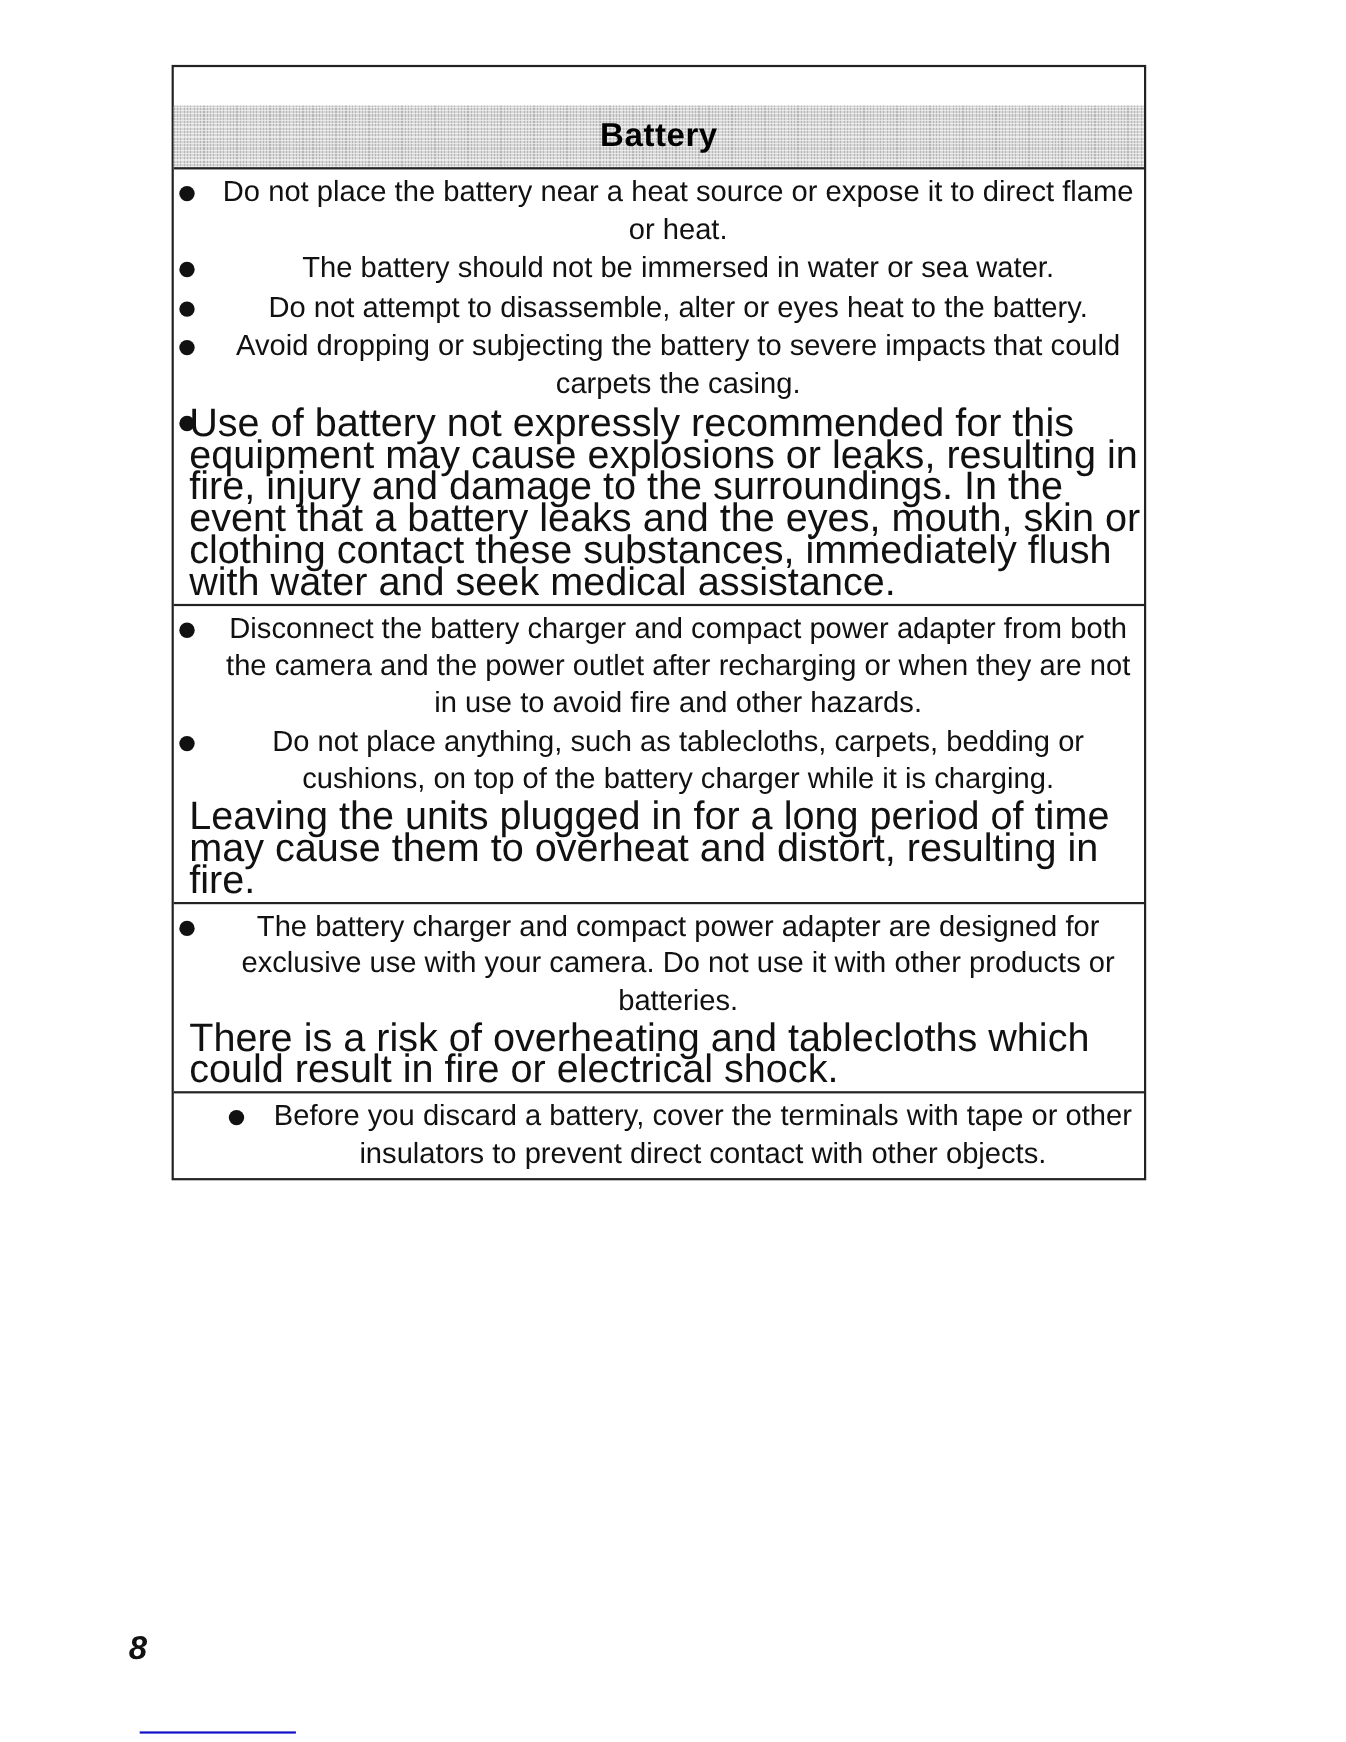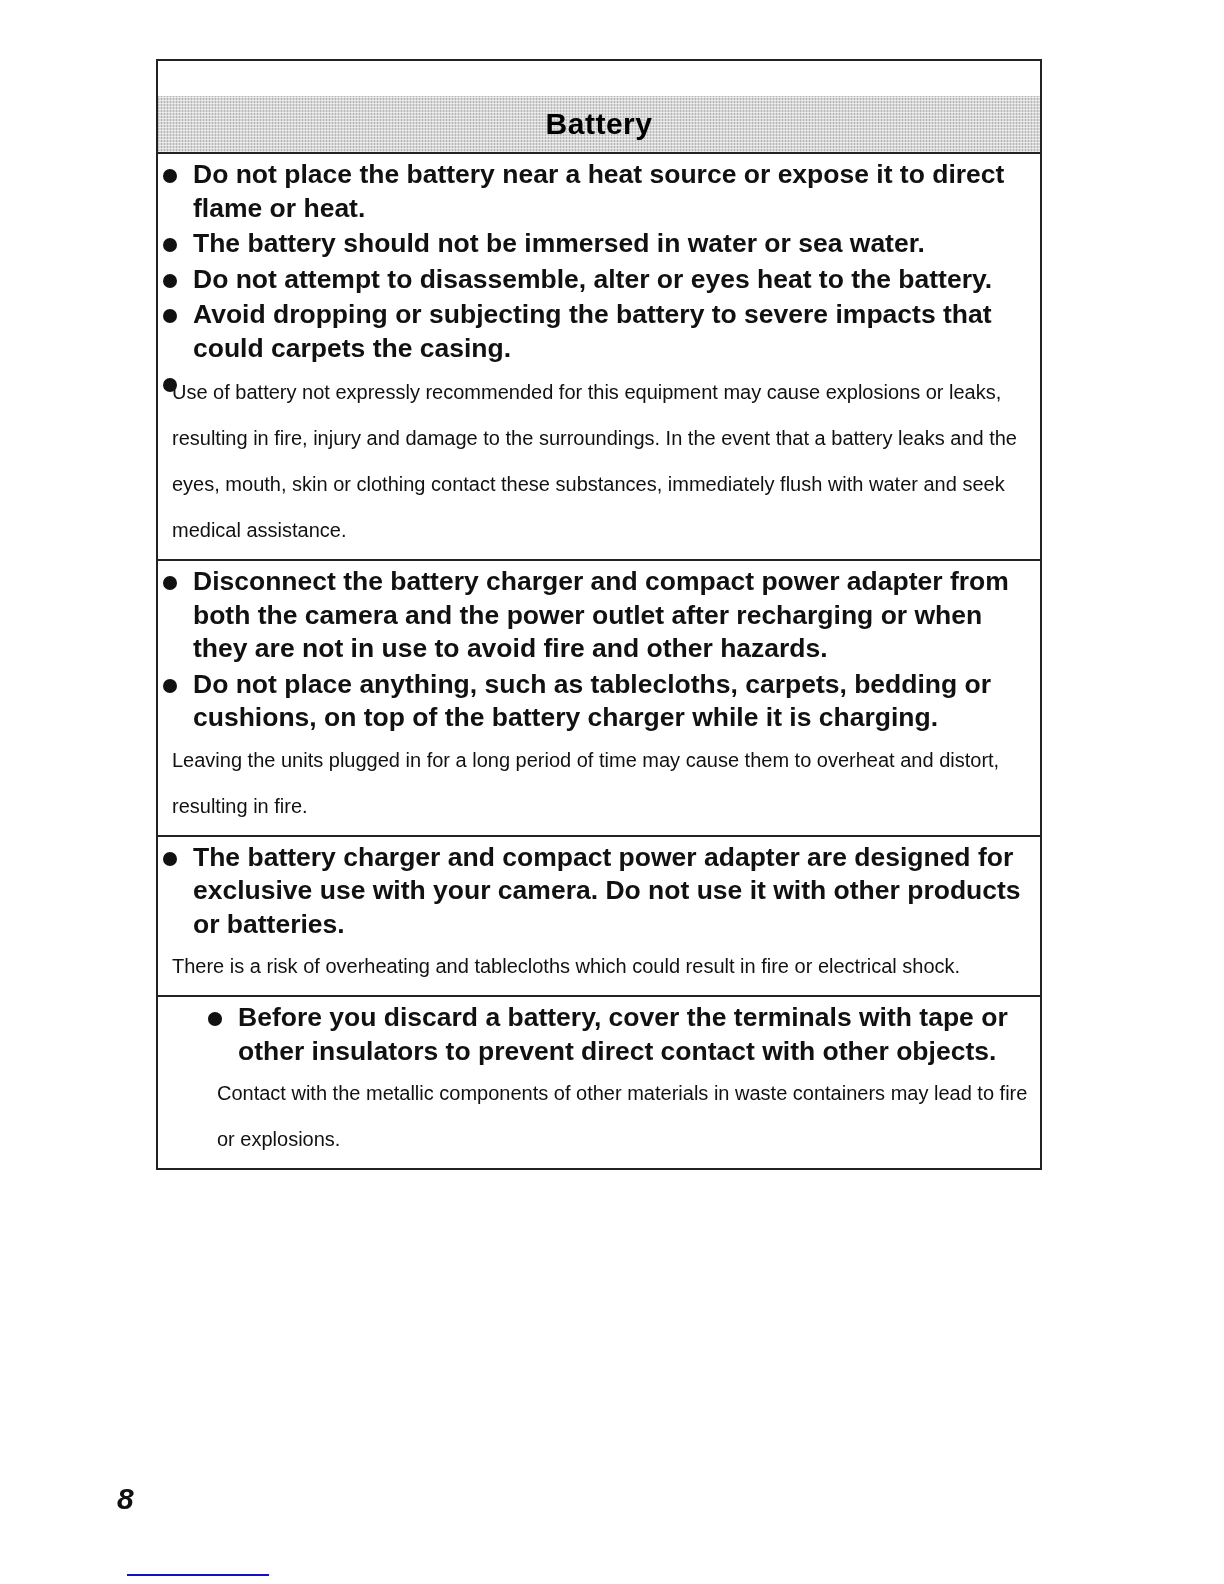--- a/index.html
+++ b/index.html
@@ -7,23 +7,23 @@
   .box { position:absolute; left:156px; top:59px; width:886px; border:2px solid #222; box-sizing:border-box; }
   .header { height:56px; border-bottom:2px solid #222; position:relative;
     background-color:#d8d8d8;
     background-image:
       repeating-linear-gradient(0deg, rgba(255,255,255,0.55) 0 1px, transparent 1px 3px),
       repeating-linear-gradient(90deg, rgba(120,120,120,0.35) 0 1px, transparent 1px 3px);
     text-align:center;margin-top:35px; }
   .header h1 { margin:0; font-size:30px; font-weight:bold; line-height:56px; color:#000; letter-spacing:0.5px; }
   .section { border-bottom:2px solid #222; padding:2px 0 6px 0; }
   .section:last-child { border-bottom:none;padding-left:45px; }
-  .bullet { position:relative; padding-left:35px; font-weight:bold; font-size:26.5px; line-height:33.5px; margin-top:2px; }
+  .bullet { position:relative; padding-left:35px; font-weight:normal; font-size:26.5px; line-height:33.5px; margin-top:2px;text-align:center; }
   .bullet .dot { position:absolute; left:5px; top:11px; width:14px; height:14px; border-radius:50%; background:#111; }
-  .note { padding-left:14px; font-size:20px; line-height:46px; font-weight:normal; padding-top:2px; }
+  .note { padding-left:14px; font-size:36px; line-height:29px; font-weight:normal; padding-top:2px; }
   .pagenum { position:absolute; left:117px; top:1482px; font-size:30px; font-weight:bold; font-style:italic; }
   .blueline { position:absolute; left:127px; top:1574px; width:142px; height:2px; background:#1010c8; }
 </style>
 </head>
 <body>
 
 <div class="box">
   <div class="header">
     <h1>Battery</h1>
   </div>
@@ -40,19 +40,18 @@
         <div class="bullet"><span class="dot"></span><span>Disconnect the battery charger and compact power adapter from both the camera and the power outlet after recharging or when they are not in use to avoid fire and other hazards.</span></div>
         <div class="bullet"><span class="dot"></span><span>Do not place anything, such as tablecloths, carpets, bedding or cushions, on top of the battery charger while it is charging.</span></div>
         <div class="note">Leaving the units plugged in for a long period of time may cause them to overheat and distort, resulting in fire.</div>
       </div>
       <div class="section">
         <div class="bullet"><span class="dot"></span><span>The battery charger and compact power adapter are designed for exclusive use with your camera. Do not use it with other products or batteries.</span></div>
         <div class="note">There is a risk of overheating and tablecloths which could result in fire or electrical shock.</div>
       </div>
       <div class="section">
         <div class="bullet"><span class="dot"></span><span>Before you discard a battery, cover the terminals with tape or other insulators to prevent direct contact with other objects.</span></div>
-        <div class="note">Contact with the metallic components of other materials in waste containers may lead to fire or explosions.</div>
       </div>
     </div>
 </div>
 
 <div class="pagenum">8</div>
 <div class="blueline"></div>
 
 </body></html>

